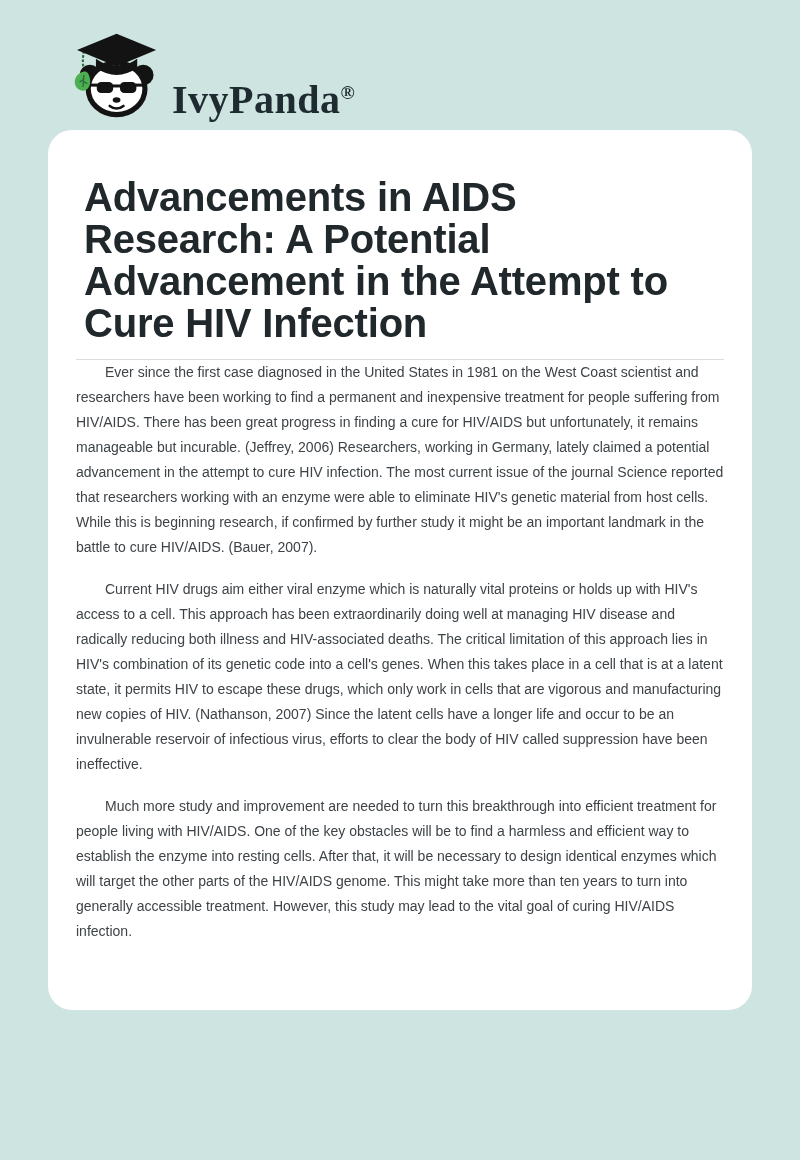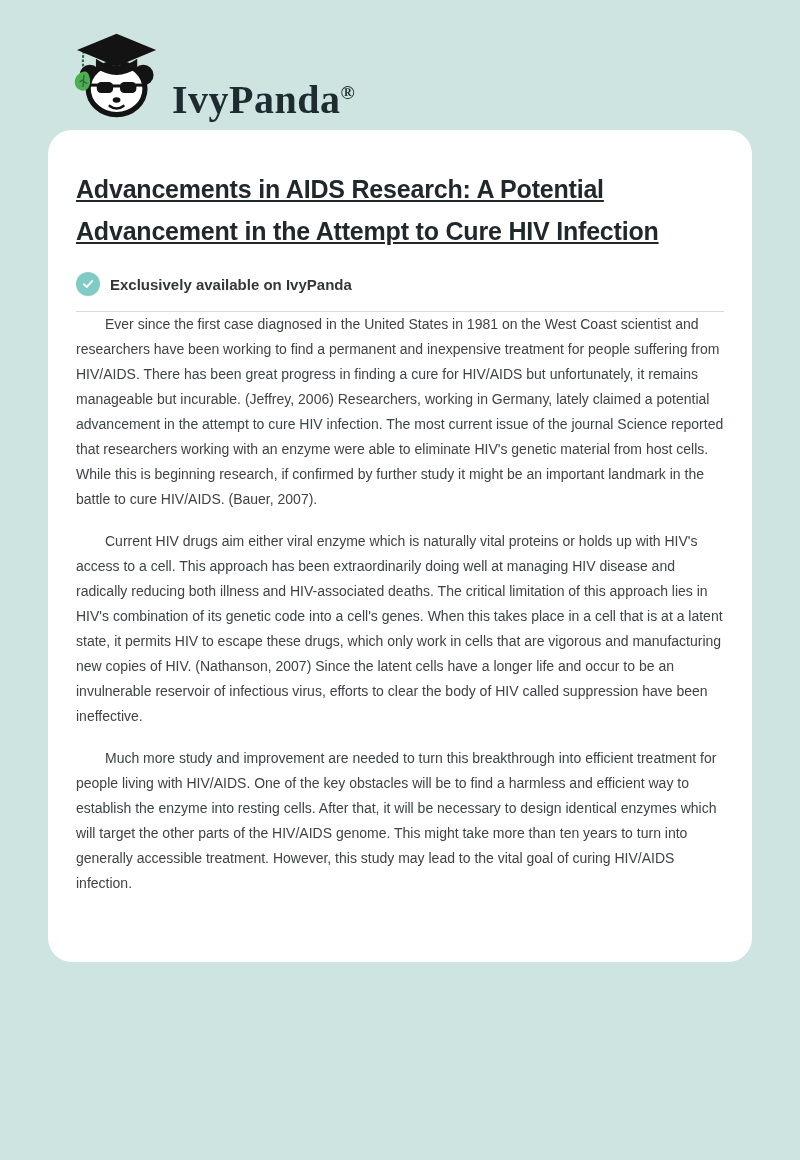--- a/index.html
+++ b/index.html
@@ -53,27 +53,26 @@
     line-height:0;
   }
   .card{
     width:704px;
     margin:14px auto 0 48px;
     background:var(--card-bg);
     border-radius:24px;
     padding:38px 28px 54px 28px;
   }
   h1.title{
-    margin:0;
-    font-size:25px;
+    margin:8px;
+    font-size:40px;
     line-height:42px;
     font-weight:bold;
     color:var(--title-color);
     letter-spacing:-0.2px;
-    text-decoration:underline;
   }
   .note-row{
     display:flex;
     align-items:center;
     gap:10px;
     margin-top:20px;
   }
   .check-circle{
     width:24px;
     height:24px;
@@ -140,28 +139,20 @@
       <path d="M20,50 L19,64 M20,55 L15,58 M20,58 L24,60" stroke="#2f6b43" stroke-width="1.6" fill="none"></path>
     </svg>
   </span>
 
   <span class="brand"><span>IvyPanda</span><sup>®</sup></span>
 </header>
 
 <main class="card">
   <h1 class="title">Advancements in AIDS Research: A Potential Advancement in the Attempt to Cure HIV Infection</h1>
 
-  <div class="note-row">
-    <span class="check-circle">
-      <svg viewBox="0 0 24 24" width="14" height="14" aria-hidden="true">
-        <polyline points="5,12.5 10,17 19,7" fill="none" stroke="#ffffff" stroke-width="3.4" stroke-linecap="round" stroke-linejoin="round"></polyline>
-      </svg>
-    </span>
-    <span class="note-text">Exclusively available on IvyPanda</span>
-  </div>
 
   <hr class="divider">
 
 
   <div class="body-text">
     <p>Ever since the first case diagnosed in the United States in 1981 on the West Coast scientist and researchers have been working to find a permanent and inexpensive treatment for people suffering from HIV/AIDS. There has been great progress in finding a cure for HIV/AIDS but unfortunately, it remains manageable but incurable. (Jeffrey, 2006) Researchers, working in Germany, lately claimed a potential advancement in the attempt to cure HIV infection. The most current issue of the journal Science reported that researchers working with an enzyme were able to eliminate HIV's genetic material from host cells. While this is beginning research, if confirmed by further study it might be an important landmark in the battle to cure HIV/AIDS. (Bauer, 2007).</p>
     <p>Current HIV drugs aim either viral enzyme which is naturally vital proteins or holds up with HIV's access to a cell. This approach has been extraordinarily doing well at managing HIV disease and radically reducing both illness and HIV-associated deaths. The critical limitation of this approach lies in HIV's combination of its genetic code into a cell's genes. When this takes place in a cell that is at a latent state, it permits HIV to escape these drugs, which only work in cells that are vigorous and manufacturing new copies of HIV. (Nathanson, 2007) Since the latent cells have a longer life and occur to be an invulnerable reservoir of infectious virus, efforts to clear the body of HIV called suppression have been ineffective.</p>
     <p>Much more study and improvement are needed to turn this breakthrough into efficient treatment for people living with HIV/AIDS. One of the key obstacles will be to find a harmless and efficient way to establish the enzyme into resting cells. After that, it will be necessary to design identical enzymes which will target the other parts of the HIV/AIDS genome. This might take more than ten years to turn into generally accessible treatment. However, this study may lead to the vital goal of curing HIV/AIDS infection.</p>
   </div>
 </main>

